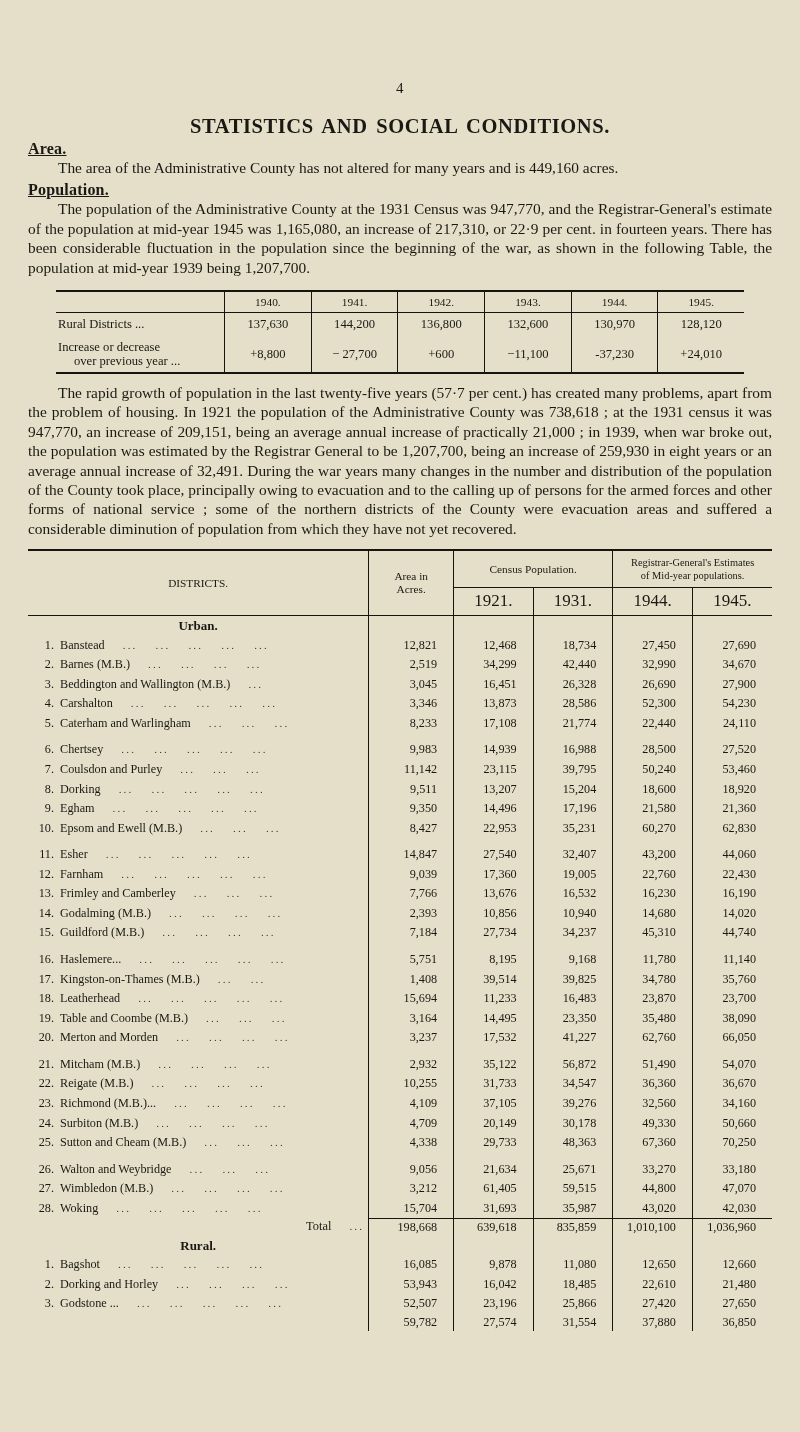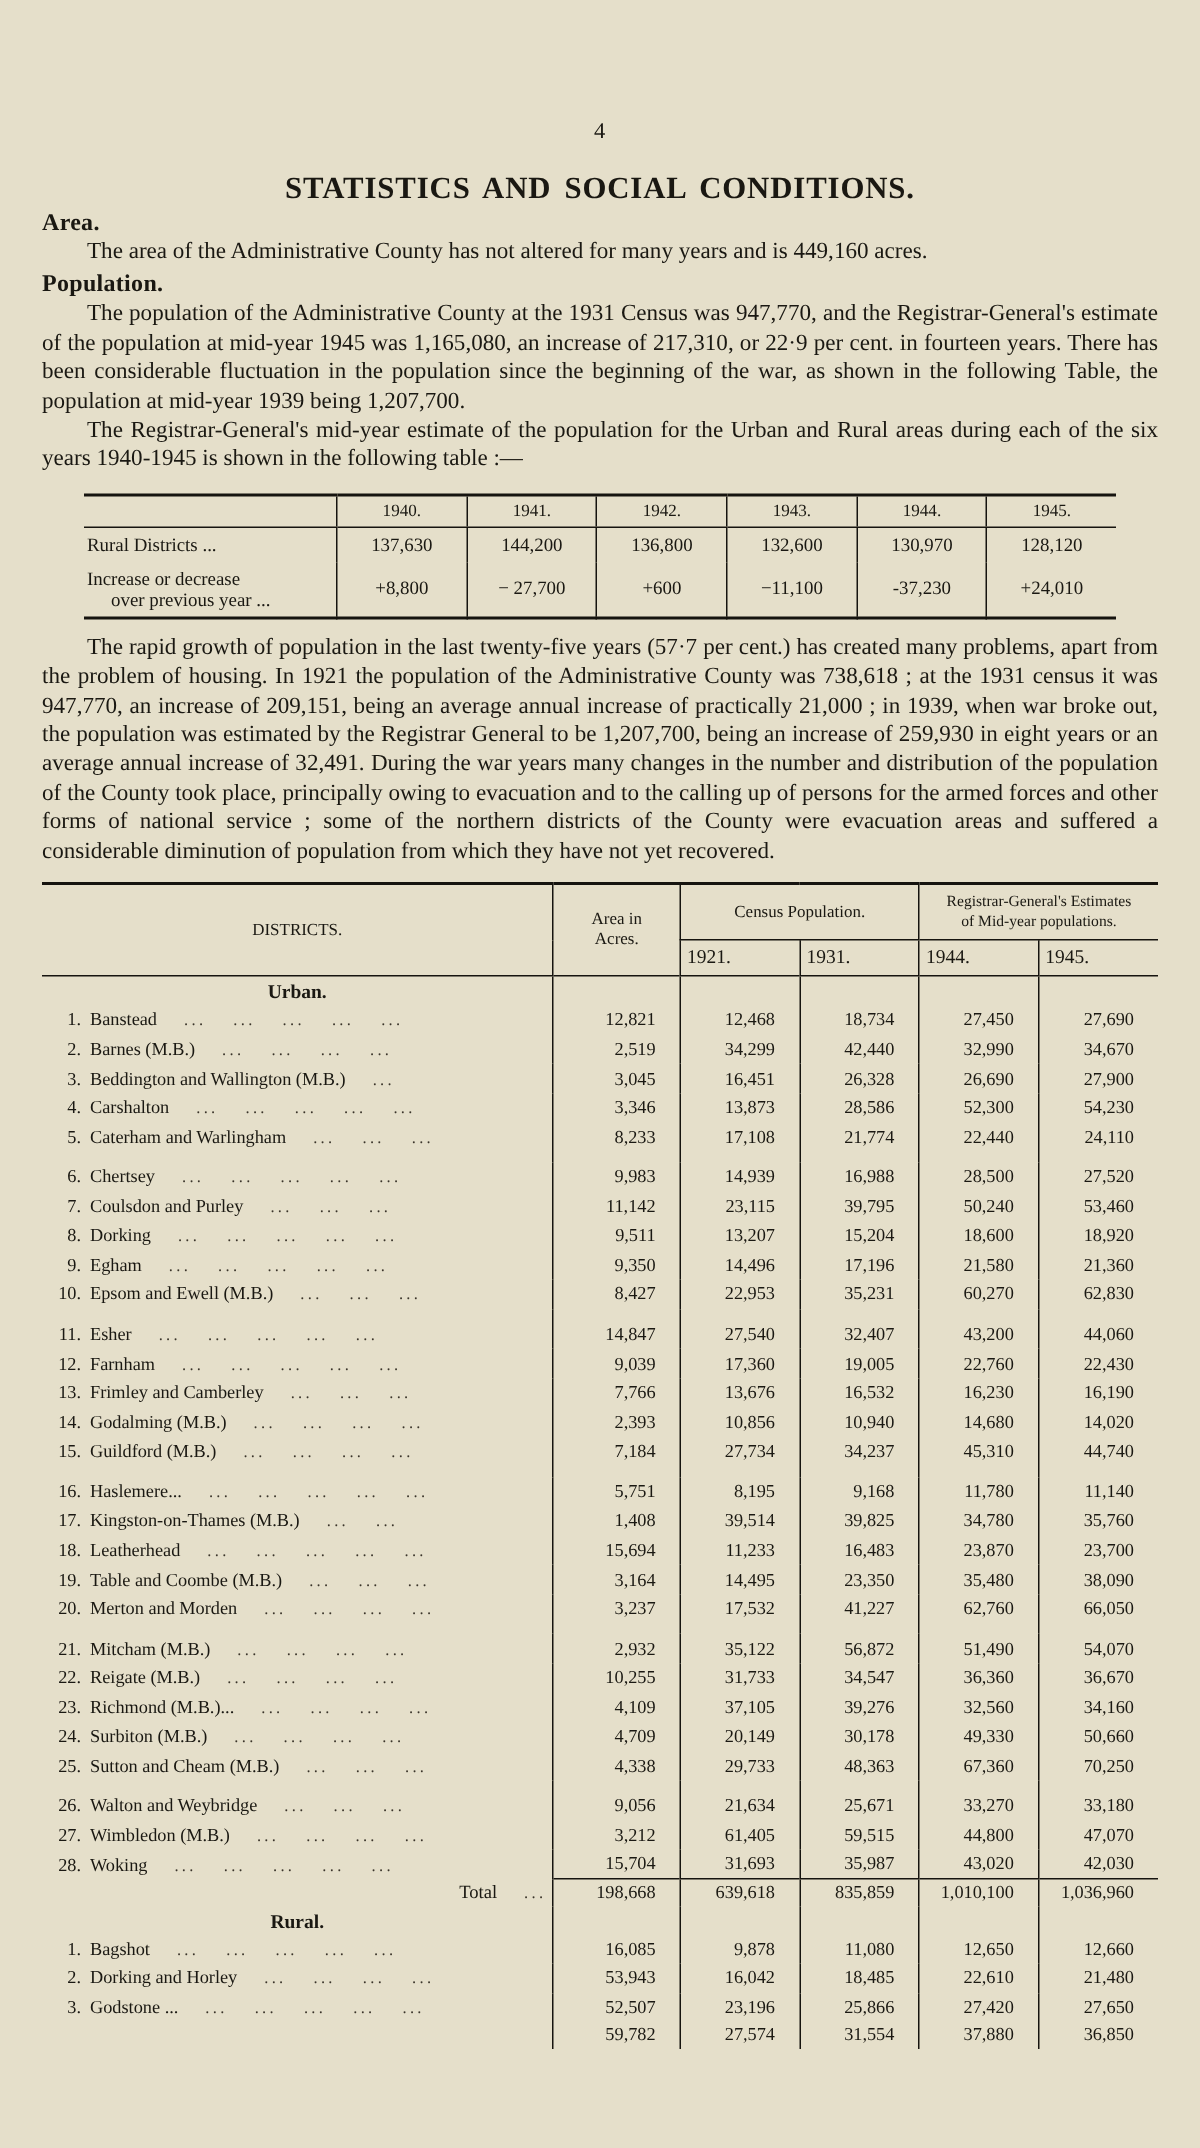--- a/index.html
+++ b/index.html
@@ -39,20 +39,21 @@
     margin-top: 18px;
     margin-bottom: 2px;
     word-spacing: 3px;
   }
 
   .sec-head {
     font-size: 16px;
     font-weight: bold;
     margin: 2px 0 0 0;
     letter-spacing: .2px;
+    text-decoration: underline;
   }
 
   p.body {
     font-size: 15.4px;
     line-height: 19.4px;
     margin: 0;
     text-align: justify;
     text-justify: inter-word;
     text-indent: 30px;
     hyphens: manual;
@@ -106,22 +107,22 @@
     white-space: nowrap;
   }
   .t2 .hcell {
     text-align: center;
     font-size: 11.3px;
     line-height: 13px;
     padding: 5px 4px;
   }
   .t2 .hcell.sm { font-size: 10.4px; }
   .t2 .yrcell {
-    text-align: left;
-    font-size: 13px;
+    text-align: center;
+    font-size: 17px;
     padding: 3px 4px 4px 4px;
   }
   .t2 td.n {
     text-align: right;
     padding: 1.15px 16px 1.15px 4px;
   }
   .t2 td.idx {
     text-align: right;
     width: 26px;
     padding: 1.15px 6px 1.15px 0;
@@ -165,21 +166,20 @@
 
   <div class="folio">4</div>
 
   <div class="main-title">STATISTICS AND SOCIAL CONDITIONS.</div>
 
   <div class="sec-head">Area.</div>
   <p class="body">The area of the Administrative County has not altered for many years and is 449,160 acres.</p>
 
   <div class="sec-head" style="margin-top:4px;">Population.</div>
   <p class="body">The population of the Administrative County at the 1931 Census was 947,770, and the Registrar-General's estimate of the population at mid-year 1945 was 1,165,080, an increase of 217,310, or 22·9 per cent. in fourteen years. There has been considerable fluctuation in the population since the beginning of the war, as shown in the following Table, the population at mid-year 1939 being 1,207,700.</p>
-  <p class="body tight">The Registrar-General's mid-year estimate of the population for the Urban and Rural areas during each of the six years 1940-1945 is shown in the following table :—</p>
 
   <div class="t1-wrap">
   <table class="t1">
     <colgroup>
       <col style="width:24.5%">
       <col style="width:12.6%">
           <col style="width:12.6%">
           <col style="width:12.6%">
       <col style="width:12.6%">
           <col style="width:12.6%">

